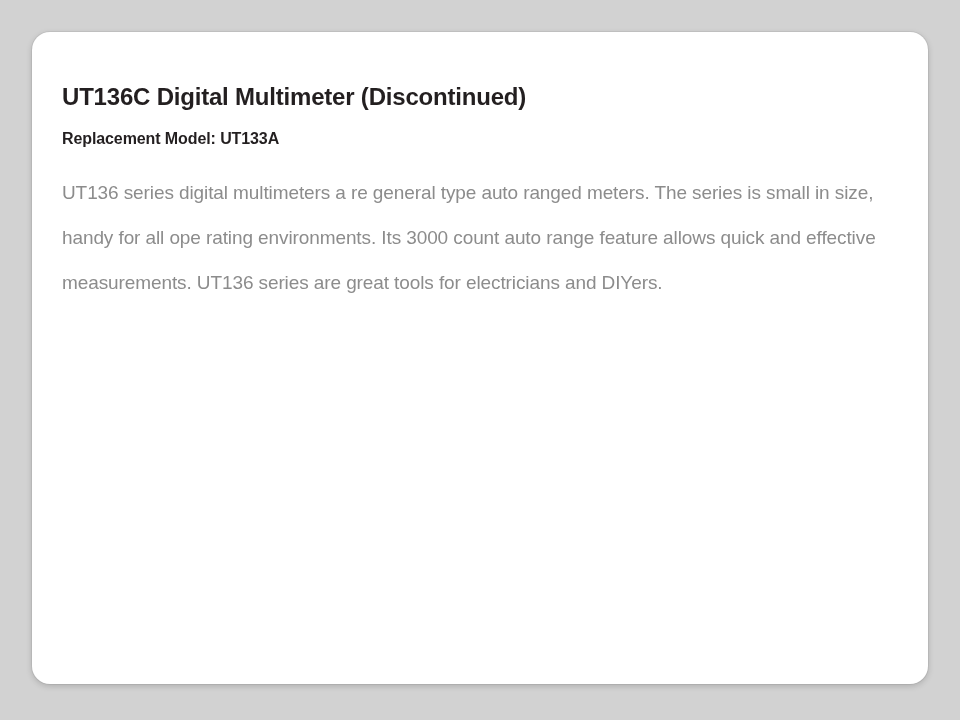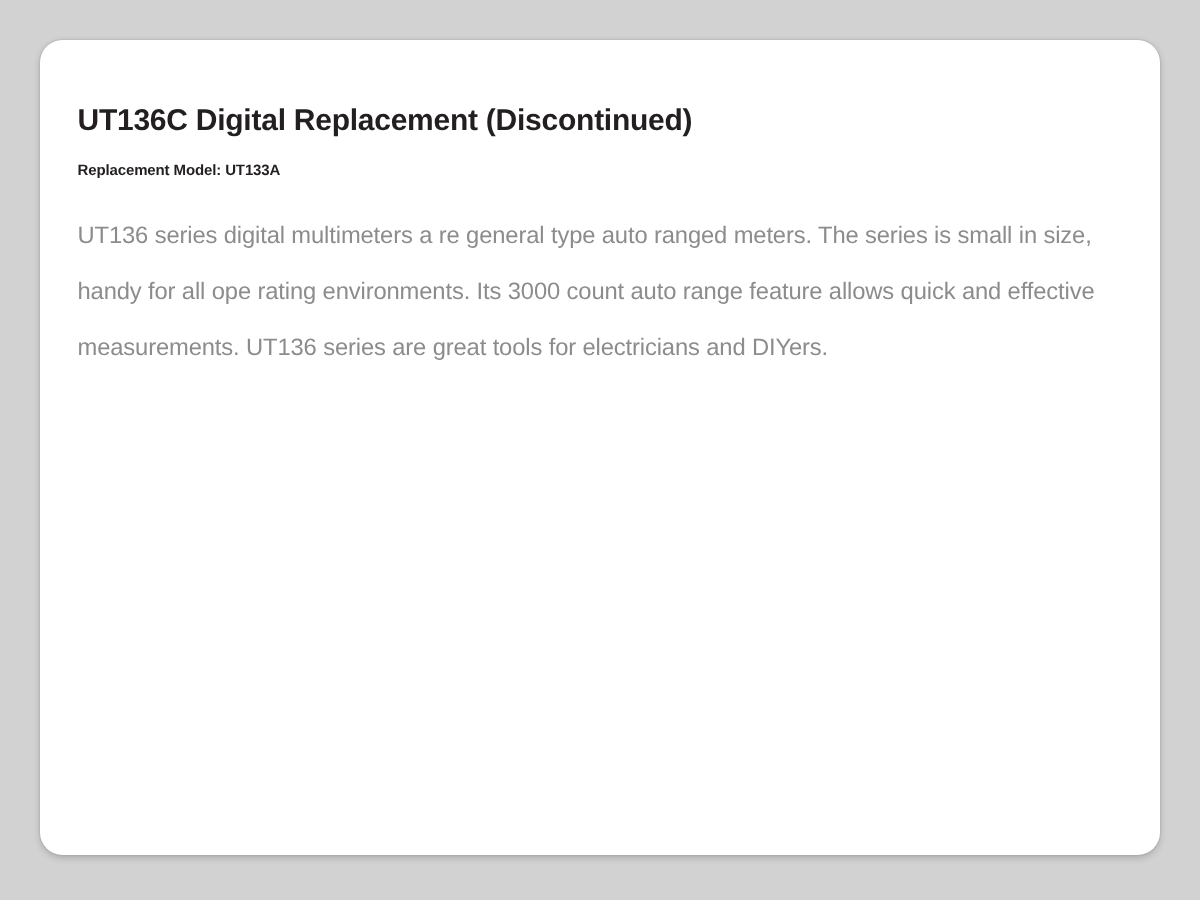--- a/index.html
+++ b/index.html
@@ -44,21 +44,21 @@
     font-size: 24px;
     font-weight: bold;
     letter-spacing: -0.2px;
     color: #231f20;
     line-height: 1.1;
     font-stretch: condensed;
   }
 
   .replacement-model {
     margin: 20px 0 0 0;
-    font-size: 12px;
+    font-size: 16px;
     font-weight: bold;
     letter-spacing: -0.1px;
     color: #231f20;
     line-height: 1.1;
     font-stretch: condensed;
   }
 
   .product-description {
     margin: 22px 0 0 0;
     font-size: 19px;
@@ -70,21 +70,21 @@
   }
 </style>
 </head>
 <body>
 
 <div class="page">
 
   <div class="product-card">
     <div class="card-body">
 
-      <h1 class="product-title">UT136C Digital Replacement (Discontinued)</h1>
+      <h1 class="product-title">UT136C Digital Multimeter (Discontinued)</h1>
 
       <h2 class="replacement-model">Replacement Model: UT133A</h2>
 
       <p class="product-description">UT136 series digital multimeters a re general type auto ranged meters. The series is small in size, handy for all ope rating environments. Its 3000 count auto range feature allows quick and effective measurements. UT136 series are great tools for electricians and DIYers.</p>
 
     </div>
   </div>
 
 </div>
 

